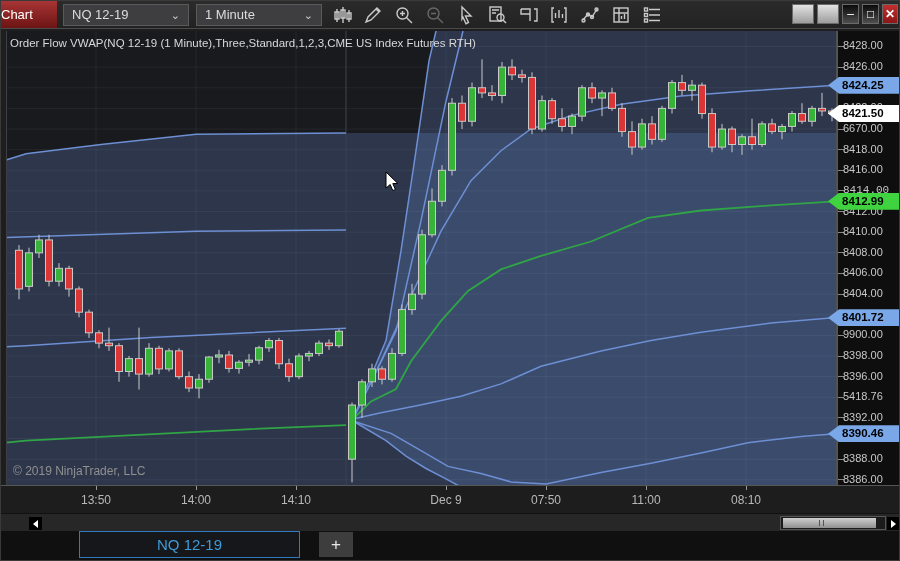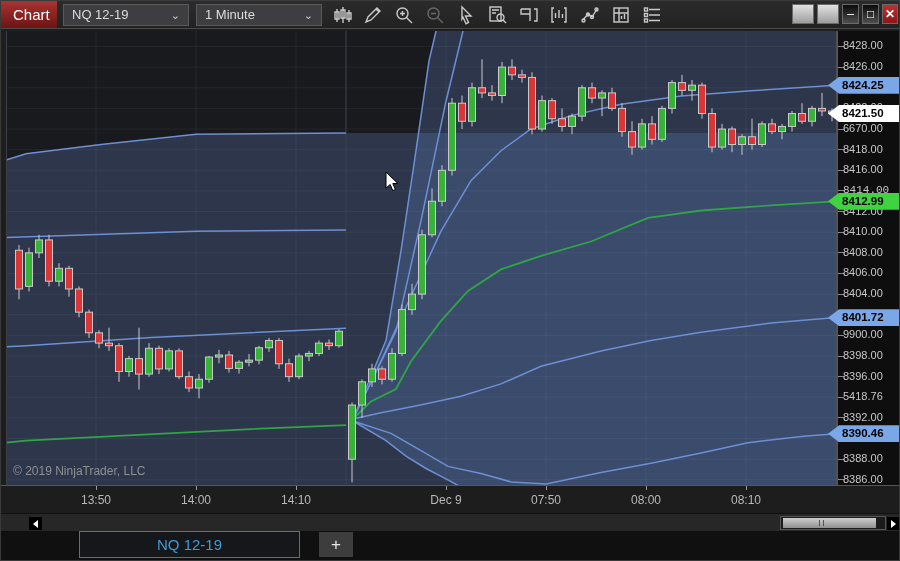--- a/index.html
+++ b/index.html
@@ -1,20 +1,20 @@
 <!DOCTYPE html>
 <html><head>
 <meta charset="utf-8">
 <style>
   html,body{margin:0;padding:0;background:#000;}
   *{box-sizing:border-box;font-family:"Liberation Sans",sans-serif;}
   #win{position:relative;width:900px;height:561px;background:#1e1e1e;overflow:hidden;border:1px solid #3a3a3a;}
   
   #titlebar{position:absolute;left:0;top:0;width:900px;height:28px;background:linear-gradient(#2b2b2b,#222);border-bottom:1px solid #4a4a4a;}
-  #chartTitle{position:absolute;left:0;top:0;width:56px;height:27px;background:linear-gradient(#a83434,#6d1414);color:#fff;font-size:15px;line-height:27px;padding-left:12px;}
+  #chartTitle{position:absolute;left:0;top:0;width:56px;height:27px;background:linear-gradient(#a83434,#6d1414);color:#fff;font-size:13px;line-height:27px;padding-left:0;}
   .dd{position:absolute;top:3px;height:22px;background:#3e3e40;border:1px solid #5a5a5a;color:#dcdcdc;font-size:13px;line-height:20px;padding:0 8px;display:flex;align-items:center;justify-content:space-between;}
   #ddInstrument{left:62px;width:126px;}
   #ddInterval{left:195px;width:126px;}
   .chev{color:#cfcfcf;font-size:11px;margin-left:6px;}
   #tools{position:absolute;left:330px;top:2px;height:24px;display:flex;gap:9px;align-items:center;}
   .tool{width:22px;height:22px;display:flex;align-items:center;justify-content:center;cursor:default;}
   .tool svg{stroke:#c9c9c9;fill:none;stroke-width:1.4;}
   .tool.dim svg{opacity:.4;}
   #winControls{position:absolute;right:3px;top:3px;display:flex;gap:3px;}
   .wbtn{height:20px;display:flex;align-items:center;justify-content:center;font-size:12px;color:#fff;border:1px solid #6a6a6a;}
@@ -348,20 +348,21 @@
       <rect x="797.5" y="82.54545454545455" width="7" height="7.73863636363636" fill="#dc3535" stroke="#c9c9c9" stroke-width="1"></rect>
       <line x1="811" y1="74.80681818181819" x2="811" y2="95.44318181818181" stroke="#c9c9c9" stroke-width="1"></line>
       <rect x="807.5" y="77.38636363636364" width="7" height="12.897727272727266" fill="#37b437" stroke="#c9c9c9" stroke-width="1"></rect>
       <line x1="821" y1="61.90909090909091" x2="821" y2="85.125" stroke="#c9c9c9" stroke-width="1"></line>
       <rect x="817.5" y="77.38636363636364" width="7" height="2.5795454545454533" fill="#dc3535" stroke="#c9c9c9" stroke-width="1"></rect>
       <line x1="831" y1="77.38636363636364" x2="831" y2="90.2840909090909" stroke="#c9c9c9" stroke-width="1"></line>
       <rect x="827.5" y="79.9659090909091" width="7" height="2.5795454545454533" fill="#dc3535" stroke="#c9c9c9" stroke-width="1"></rect>
       <line x1="5.5" y1="0" x2="5.5" y2="454" stroke="#3c4046" stroke-width="1"></line>
       <line x1="835.5" y1="0" x2="835.5" y2="454" stroke="#515151" stroke-width="1"></line>
     </svg>
+  <div id="indicatorLabel">Order Flow VWAP(NQ 12-19 (1 Minute),Three,Standard,1,2,3,CME US Index Futures RTH)</div>
   <div id="copyright">© 2019 NinjaTrader, LLC</div>
   <svg id="mouseCursor" width="15" height="21">
     <polygon points="1,1 1,17 5.2,13.5 7.8,19.6 10.4,18.5 7.8,12.6 12.8,12.4" fill="#fff" stroke="#000" stroke-width="1"></polygon>
   </svg>
 
   <div id="priceAxis">
       <div class="ptickmark" style="top: 14.9773px;"></div>
       <div class="ptick" style="top: 8.47727px;">8428.00</div>
       <div class="ptickmark" style="top: 35.6136px;"></div>
       <div class="ptick" style="top: 29.1136px;">8426.00</div>
@@ -417,21 +418,21 @@
       <div class="ttick" style="left: 95px;">13:50</div>
       <div class="ttickmark" style="left: 195px;"></div>
       <div class="ttick" style="left: 195px;">14:00</div>
       <div class="ttickmark" style="left: 295px;"></div>
       <div class="ttick" style="left: 295px;">14:10</div>
       <div class="ttickmark" style="left: 445px;"></div>
       <div class="ttick" style="left: 445px;">Dec 9</div>
       <div class="ttickmark" style="left: 545px;"></div>
       <div class="ttick" style="left: 545px;">07:50</div>
       <div class="ttickmark" style="left: 645px;"></div>
-      <div class="ttick" style="left: 645px;">08:00</div>
+      <div class="ttick" style="left: 645px;">11:00</div>
       <div class="ttickmark" style="left: 745px;"></div>
       <div class="ttick" style="left: 745px;">08:10</div>
     </div>
 
   <div id="scrollRow">
     <div id="scrollLeftBtn"></div>
     <div id="hScrollTrack">
       <div id="hScrollHandle">
         <div class="grip" style="left:36px"></div>
         <div class="grip" style="left:40px"></div>

